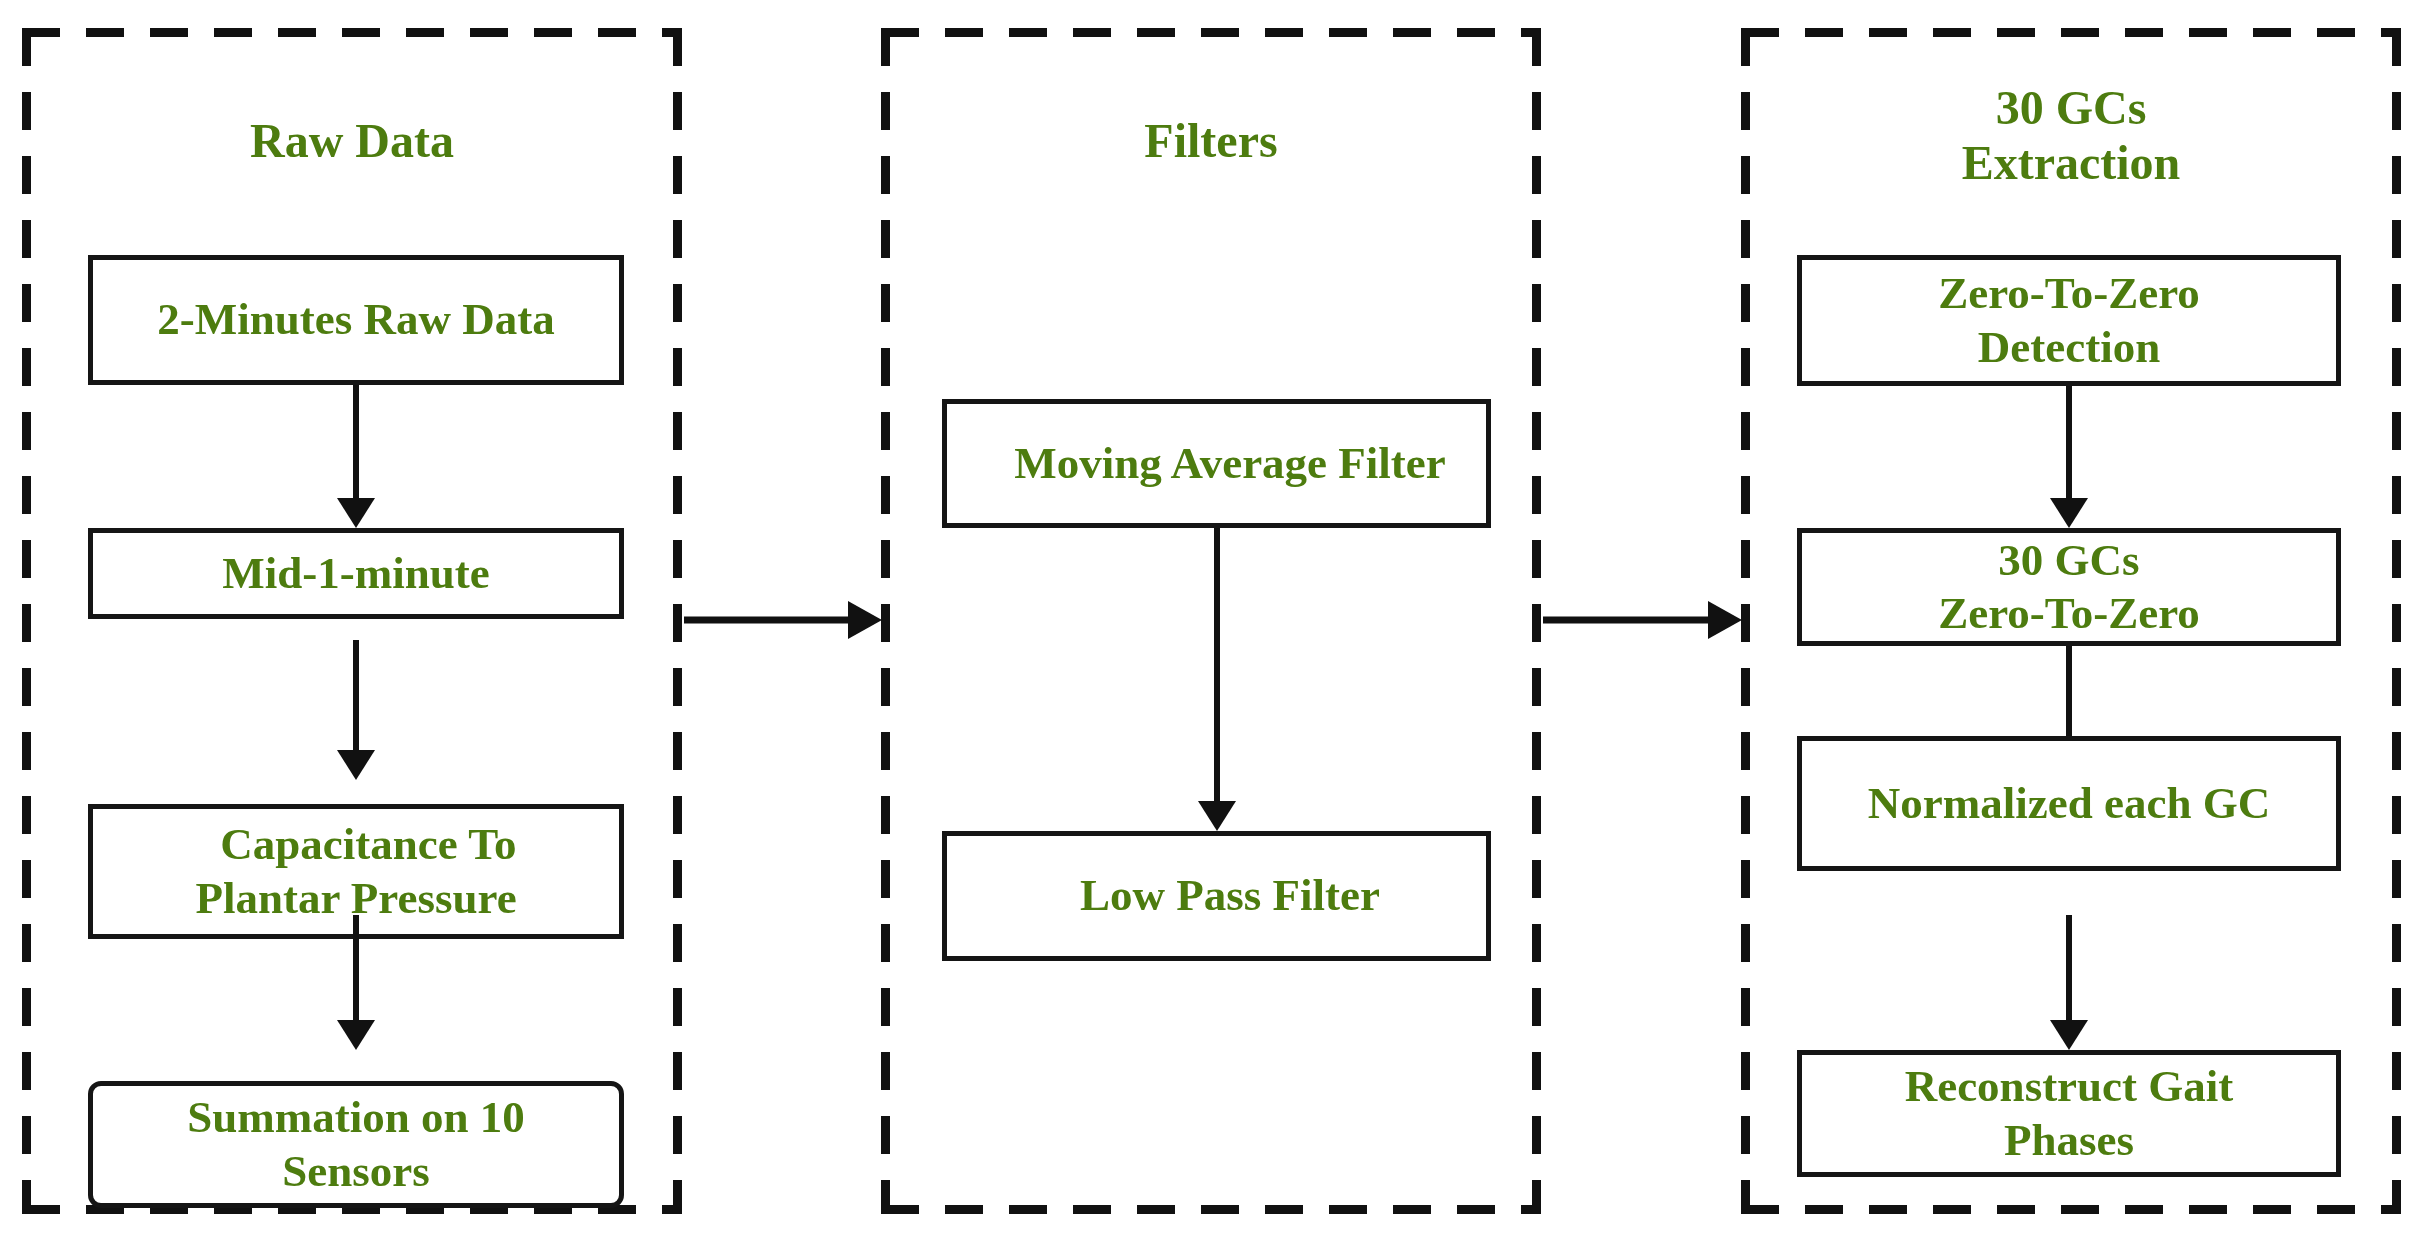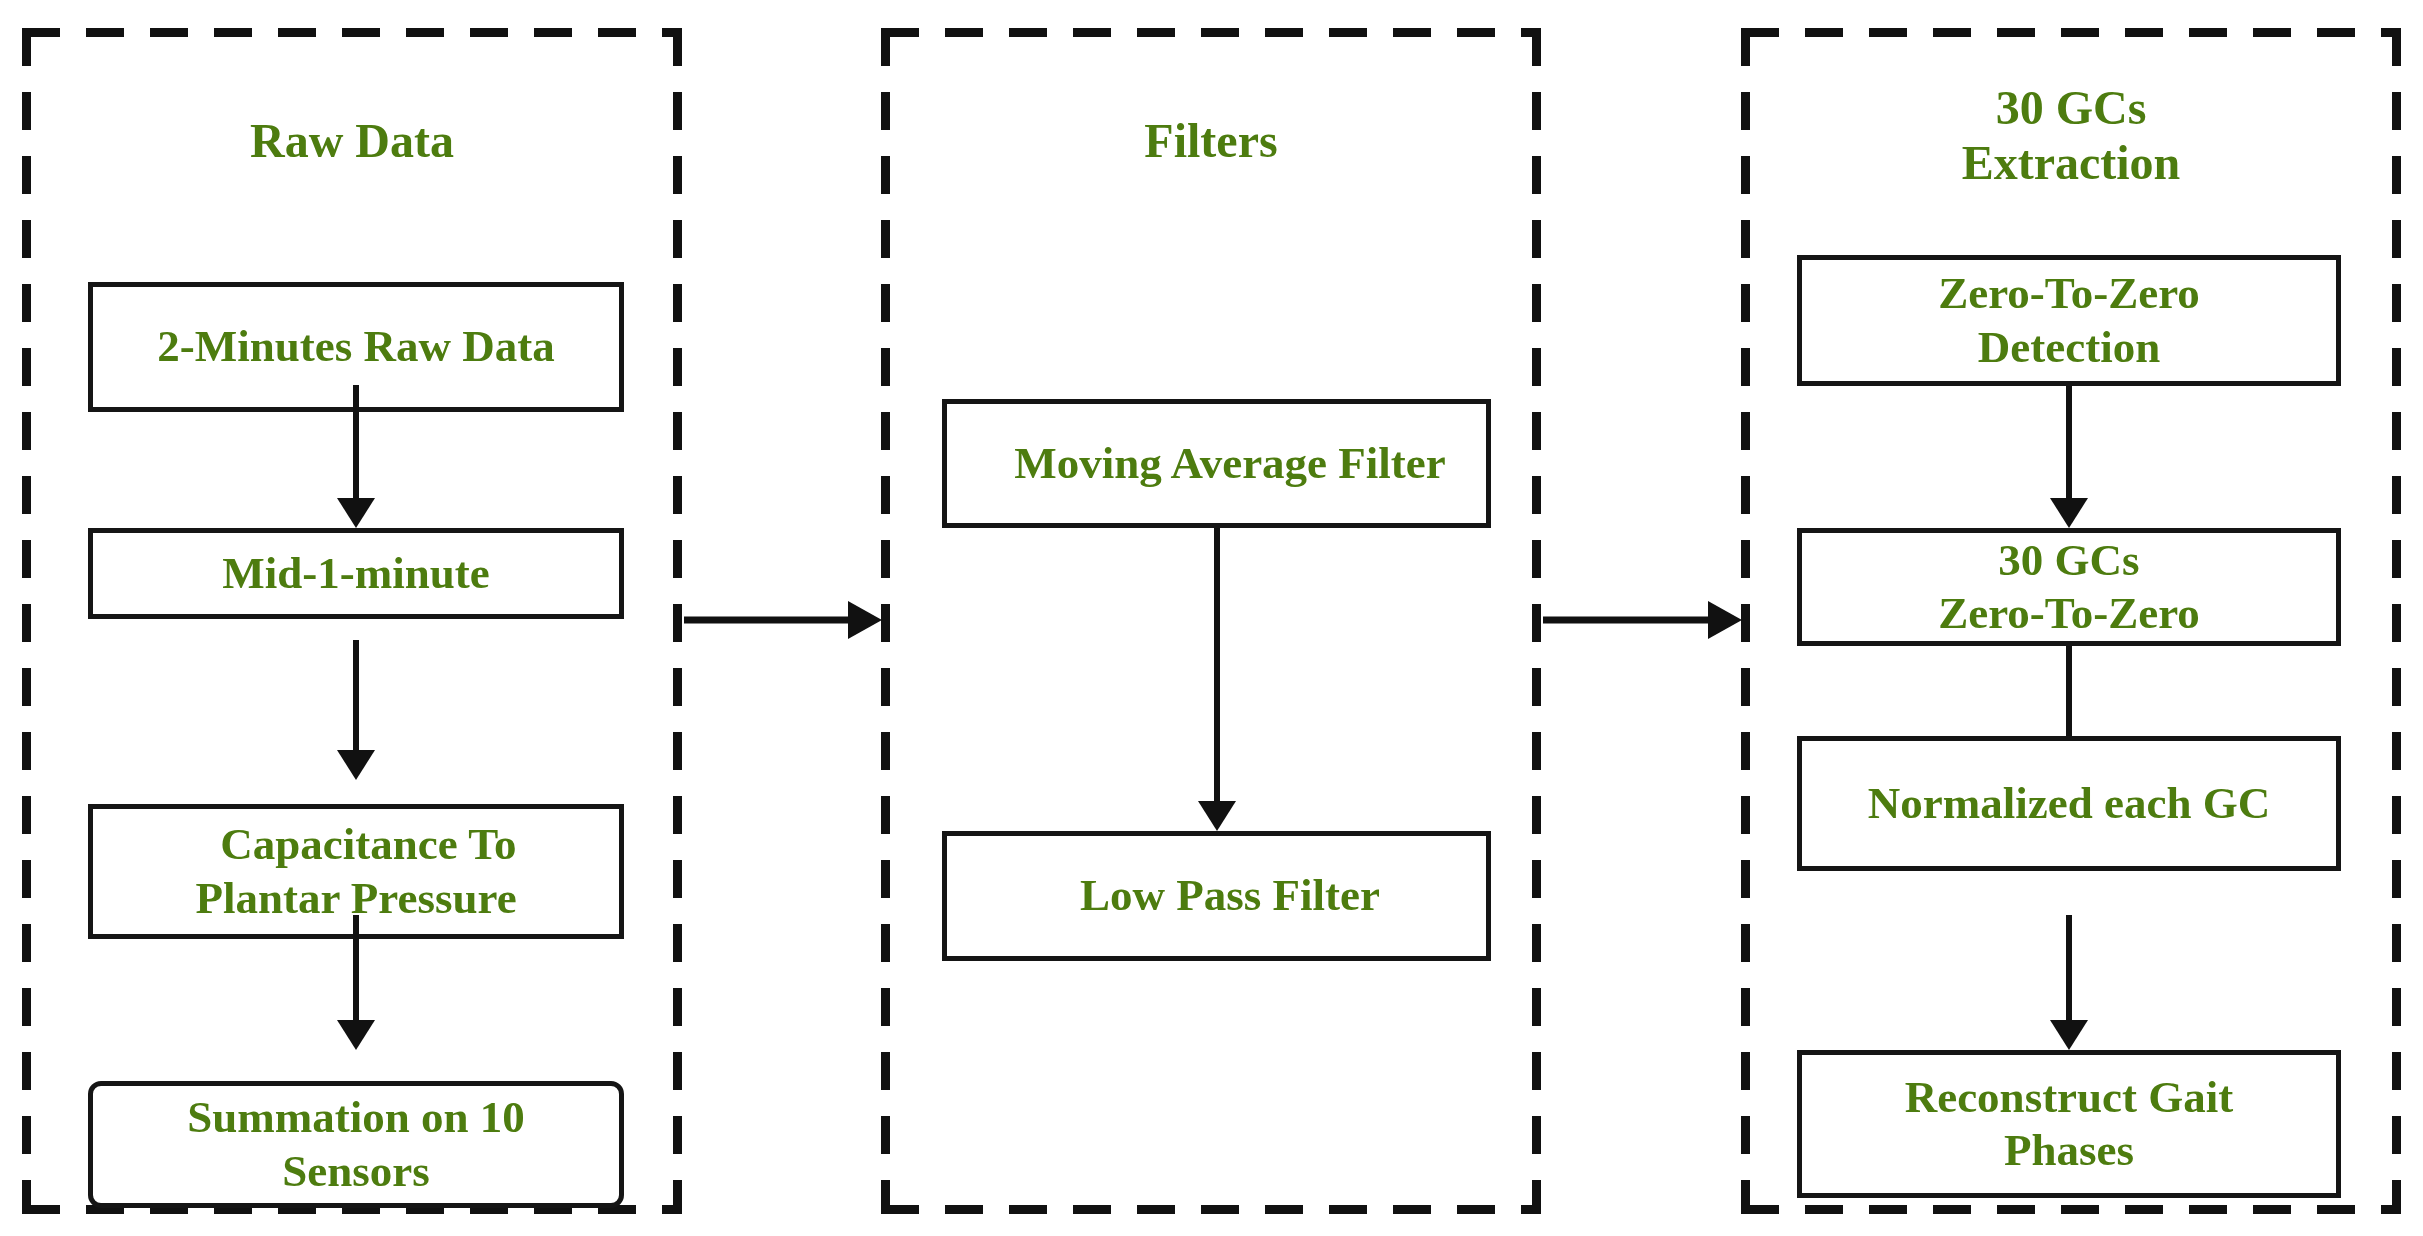--- a/index.html
+++ b/index.html
@@ -34,34 +34,34 @@
 
   
   .node{
     position:absolute;box-sizing:border-box;
     border:5px solid #151515;background:#ffffff;
     display:flex;align-items:center;justify-content:center;
     text-align:center;font-weight:bold;font-size:45px;line-height:1.18;
     white-space:pre-line;
   }
   .p1 .node{left:66px;width:536px;}
-  .n1-1{top:227px;height:130px;margin-top:27px;}
+  .n1-1{top:227px;height:130px;}
   .n1-2{top:500px;height:91px;}
   .n1-3{top:776px;height:135px;text-align:right;}
   .n1-4{top:1053px;height:127px;border-radius:13px;}
 
   .p2 .node{left:61px;width:549px;padding-left:27px;}
   .n2-1{top:371px;height:129px;}
   .n2-2{top:803px;height:130px;}
 
   .p3 .node{left:56px;width:544px;}
   .n3-1{top:227px;height:131px;}
   .n3-2{top:500px;height:118px;}
   .n3-3{top:708px;height:135px;font-family:Liberation Serif, serif;}
-  .n3-4{top:1022px;height:148px;}
+  .n3-4{top:1022px;height:127px;}
 
   
   .arrow-v{position:absolute;width:40px;}
   .p1 .arrow-v{left:314px;}
   .a1-1{top:357px;height:143px;}
   .a1-2{top:612px;height:140px;}
   .a1-3{top:887px;height:135px;}
   .p2 .arrow-v{left:316px;}
   .a2-1{top:500px;height:303px;}
   .p3 .arrow-v{left:308px;}

